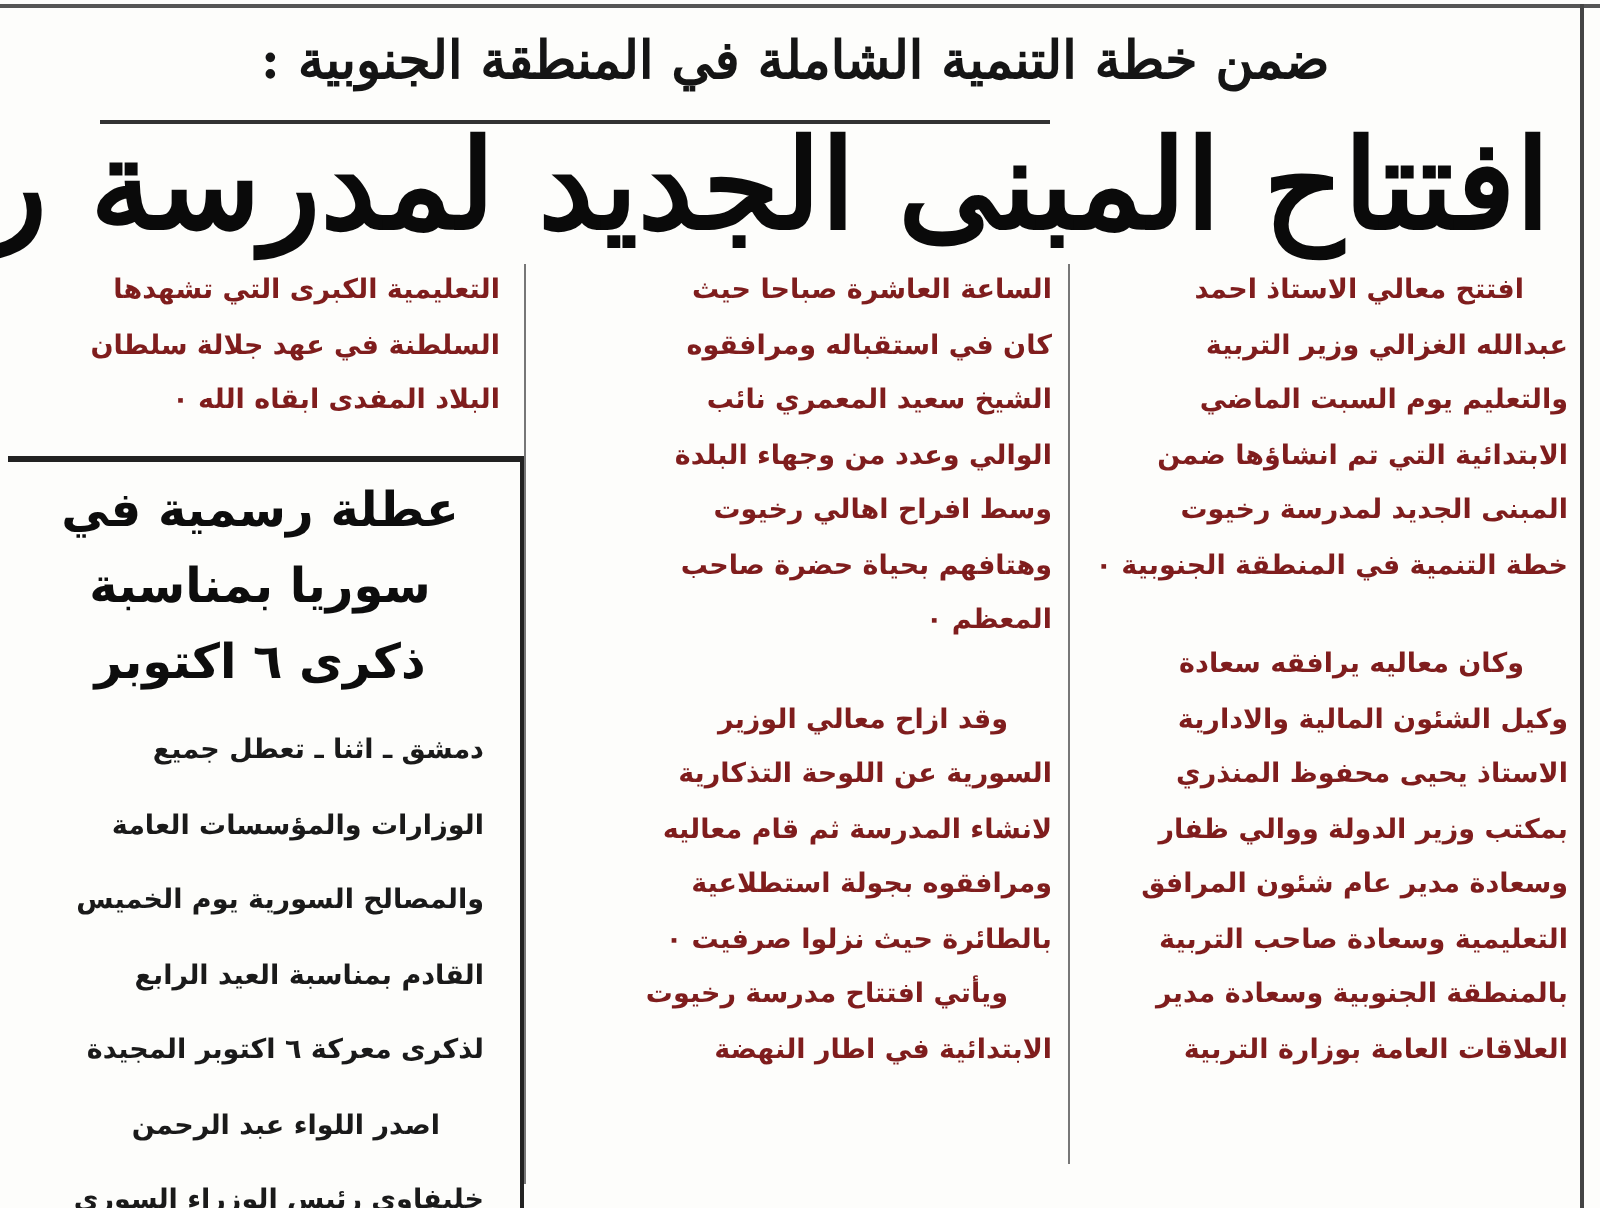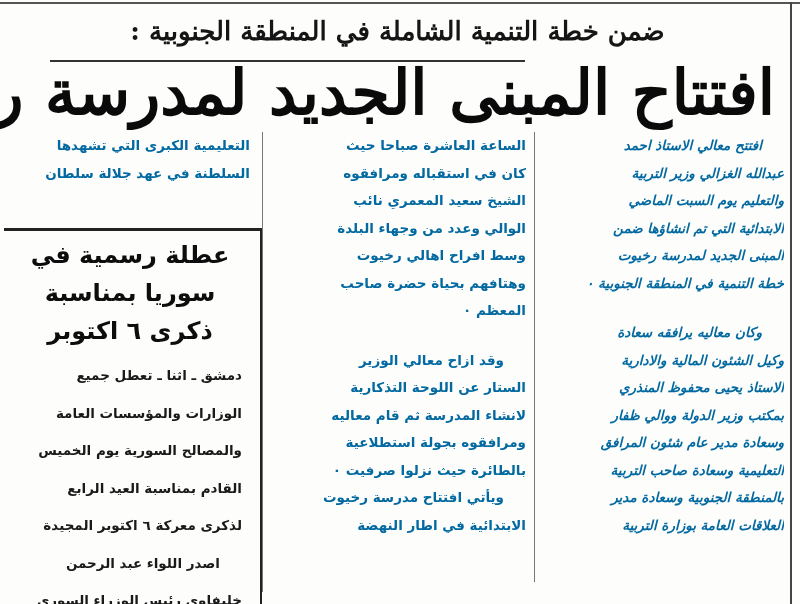--- a/index.html
+++ b/index.html
@@ -68,31 +68,31 @@
       letter-spacing: 1px;
     }
     .col {
       position: absolute;
       direction: rtl;
       text-align: justify;
       text-align-last: right;
       font-family: "DejaVu Sans", sans-serif;
       font-weight: bold;
       font-size: 13.5px;
-      color: #0369a1;
+      color: #7f1d1d;
     }
     .col p {
       margin: 0;
       line-height: 27.5px;
       white-space: nowrap;
       overflow: hidden;
     }
     .col .indent { padding-right: 22px; }
     .col .gap { height: 22px; }
-    .col-right { left: 542px; top: 132px; width: 242px; font-style: italic; }
+    .col-right { left: 542px; top: 132px; width: 242px; }
     .col-middle { left: 276px; top: 132px; width: 250px; }
     .col-left { left: 10px; top: 132px; width: 240px; }
     .col-divider {
       position: absolute;
       width: 1px;
       background: #777;
     }
     .div-right { left: 534px; top: 132px; height: 450px; }
     .div-left-top { left: 262px; top: 132px; height: 460px; }
     .box {
@@ -169,33 +169,34 @@
   <div class="col col-middle">
     <p>الساعة العاشرة صباحا حيث</p>
     <p>كان في استقباله ومرافقوه</p>
     <p>الشيخ سعيد المعمري نائب</p>
     <p>الوالي وعدد من وجهاء البلدة</p>
     <p>وسط افراح اهالي رخيوت</p>
     <p>وهتافهم بحياة حضرة صاحب</p>
     <p>المعظم ٠</p>
     <div class="gap"></div>
     <p class="indent">وقد ازاح معالي الوزير</p>
-    <p>الستار عن اللوحة التذكارية</p>
+    <p>السورية عن اللوحة التذكارية</p>
     <p>لانشاء المدرسة ثم قام معاليه</p>
     <p>ومرافقوه بجولة استطلاعية</p>
     <p>بالطائرة حيث نزلوا صرفيت ٠</p>
     <p class="indent">ويأتي افتتاح مدرسة رخيوت</p>
     <p>الابتدائية في اطار النهضة</p>
   </div>
 
   <div class="col-divider div-left-top"></div>
 
   <div class="col col-left">
     <p>التعليمية الكبرى التي تشهدها</p>
     <p>السلطنة في عهد جلالة سلطان</p>
+    <p>البلاد المفدى ابقاه الله ٠</p>
   </div>
 
   <div class="box"></div>
   <div class="box-title">
     <div>عطلة رسمية في</div>
     <div>سوريا بمناسبة</div>
     <div>ذكرى ٦ اكتوبر</div>
   </div>
   <div class="box-body">
     <p>دمشق ـ اثنا ـ تعطل جميع</p>

